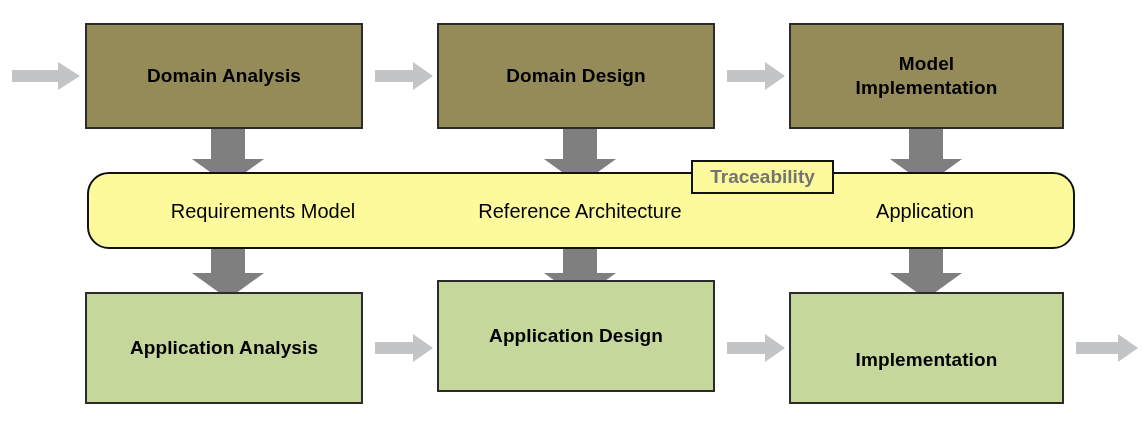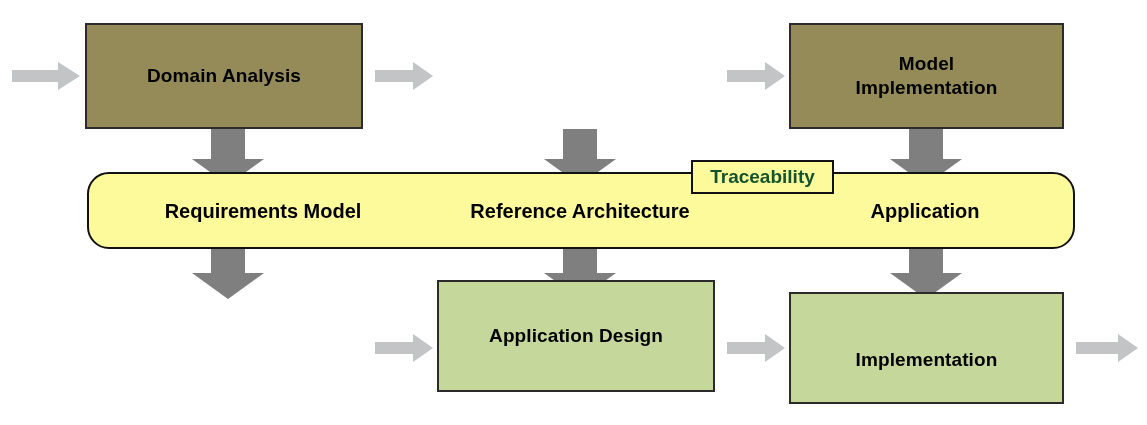--- a/index.html
+++ b/index.html
@@ -42,33 +42,33 @@
     background: #fdfa9c;
     border: 2px solid #111111;
     border-radius: 22px;
   }
   .asset-label {
     position: absolute;
     font-size: 20px;
     color: #000000;
     white-space: nowrap;
     text-align: center;
-    font-weight: bold;
+    font-weight: normal;
   }
   .trace-box {
     position: absolute;
     box-sizing: border-box;
     background: #fdfa9c;
     border: 2px solid #111111;
     display: flex;
     align-items: center;
     justify-content: center;
     font-size: 19px;
     font-weight: bold;
-    color: #14532d;
+    color: #737373;
     z-index: 5;
   }
   .h-arrow, .v-arrow {
     position: absolute;
   }
   .h-arrow svg, .v-arrow svg { display: block; }
 </style>
 </head>
 <body>
 
@@ -139,40 +139,46 @@
   <div class="v-arrow" style="left:890px; top:243px;">
     <svg width="72" height="56" viewBox="0 0 72 56">
       <polygon points="19,0 53,0 53,30 72,30 36,56 0,30 19,30" fill="#7F7F7F"></polygon>
     </svg>
   </div>
 
   <div class="proc-box domain-box" style="left:85px; top:23px; width:278px; height:106px;">
     <span>Domain Analysis</span>
   </div>
 
+  <div class="proc-box domain-box" style="left:437px; top:23px; width:278px; height:106px;">
+    <span>Domain Design</span>
+  </div>
 
   <div class="proc-box domain-box" style="left:789px; top:23px; width:275px; height:106px;">
     <span>
       <span>Model</span><br>
       <span>Implementation</span>
     </span>
   </div>
 
   <div class="asset-bar" style="left:87px; top:172px; width:988px; height:77px;"></div>
 
   <div class="asset-label" style="left:87px; top:200px; width:352px;">Requirements Model</div>
 
   <div class="asset-label" style="left:420px; top:200px; width:320px;text-align:center;">Reference Architecture</div>
 
   <div class="asset-label" style="left:790px; top:200px; width:270px;">Application</div>
 
   <div class="trace-box" style="left:691px; top:160px; width:143px; height:34px;">
     <span>Traceability</span>
   </div>
 
+  <div class="proc-box app-box" style="left:85px; top:292px; width:278px; height:112px;">
+    <span>Application Analysis</span>
+  </div>
 
   <div class="proc-box app-box" style="left:437px; top:280px; width:278px; height:112px;">
     <span>Application Design</span>
   </div>
 
   <div class="proc-box app-box" style="left:789px; top:292px; width:275px; height:112px;">
     <span>
       <br>
       <span>Implementation</span>
     </span>

